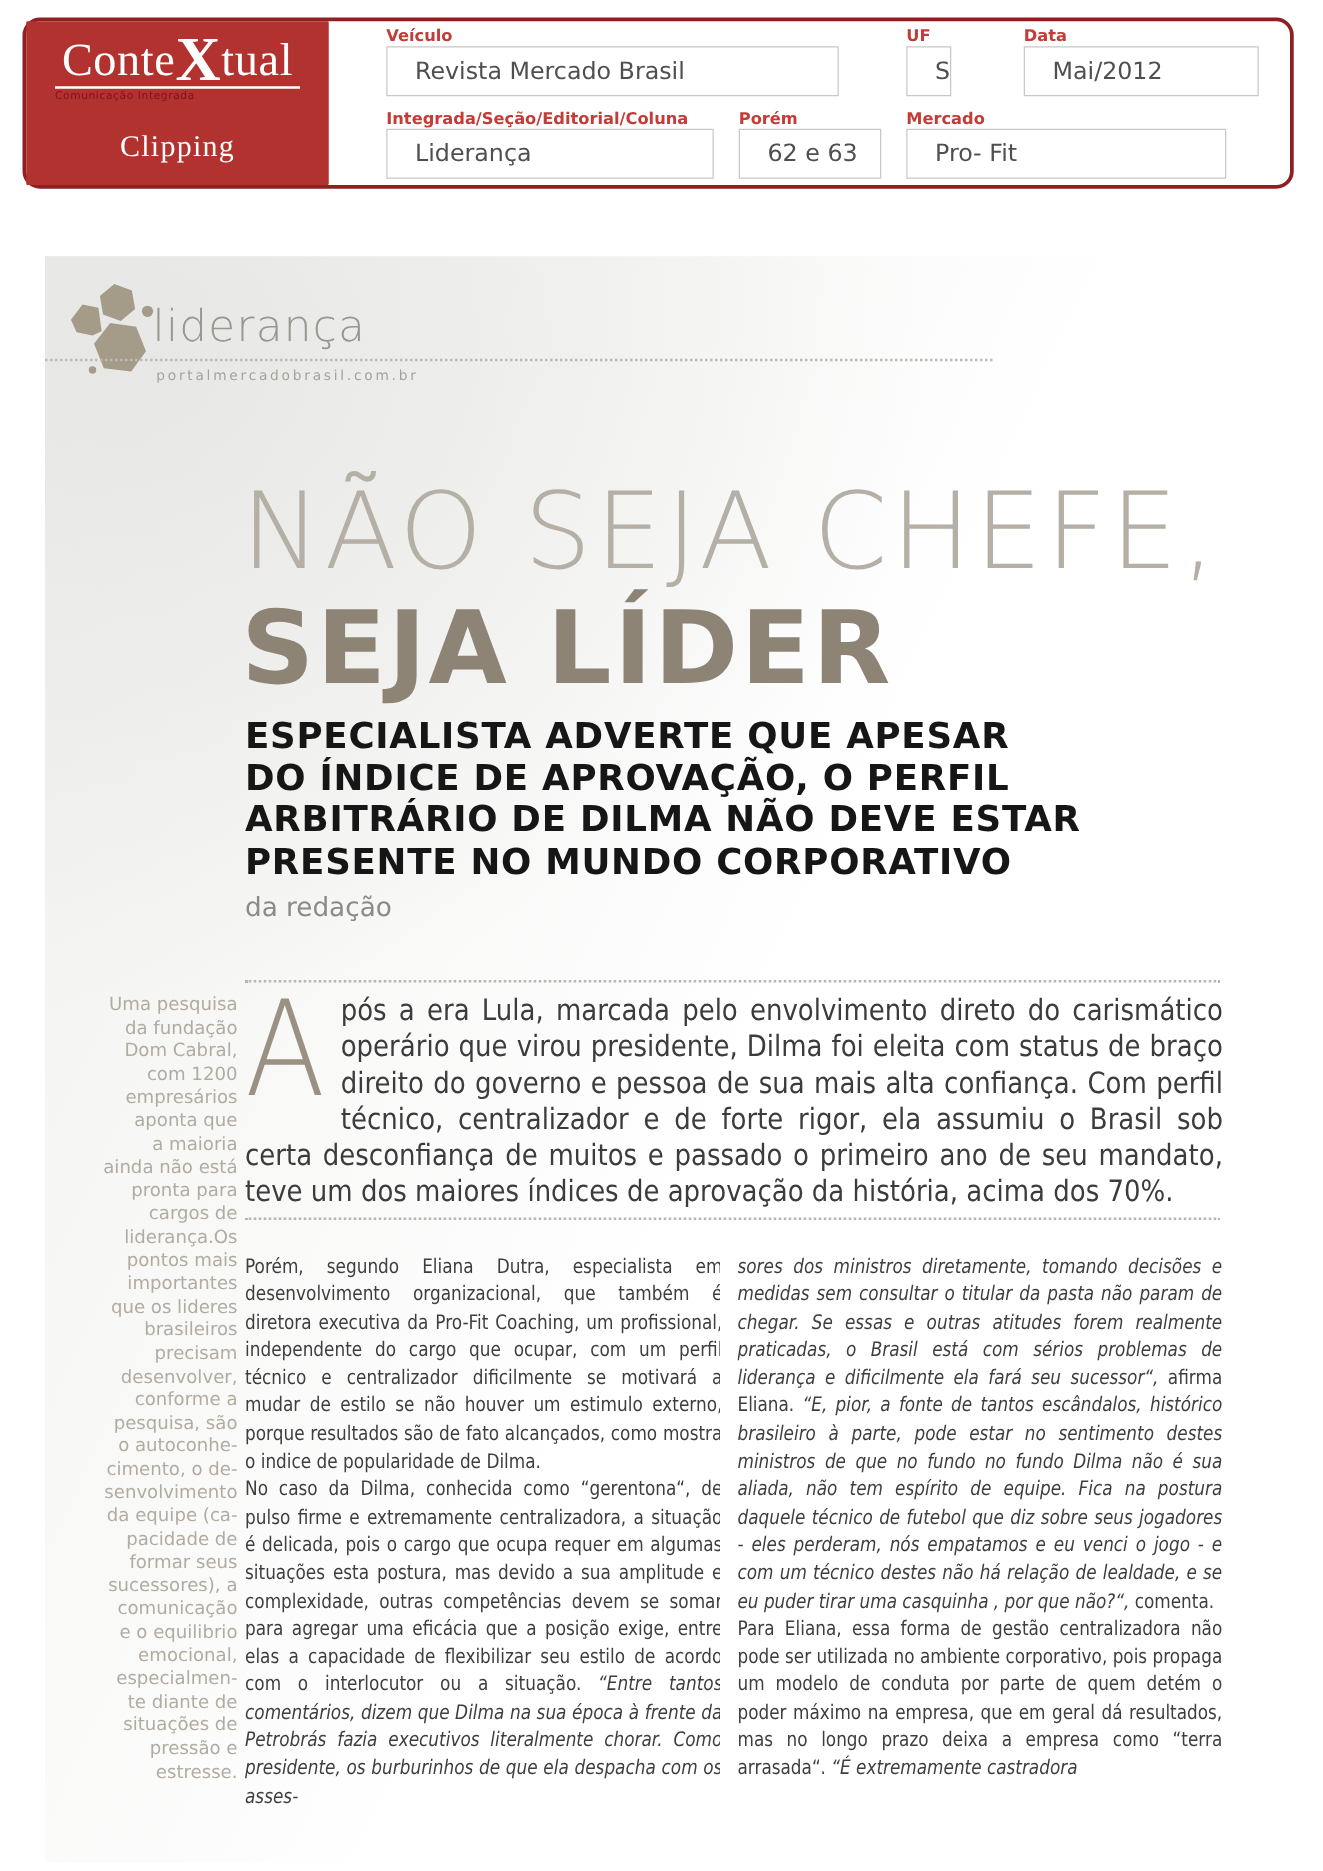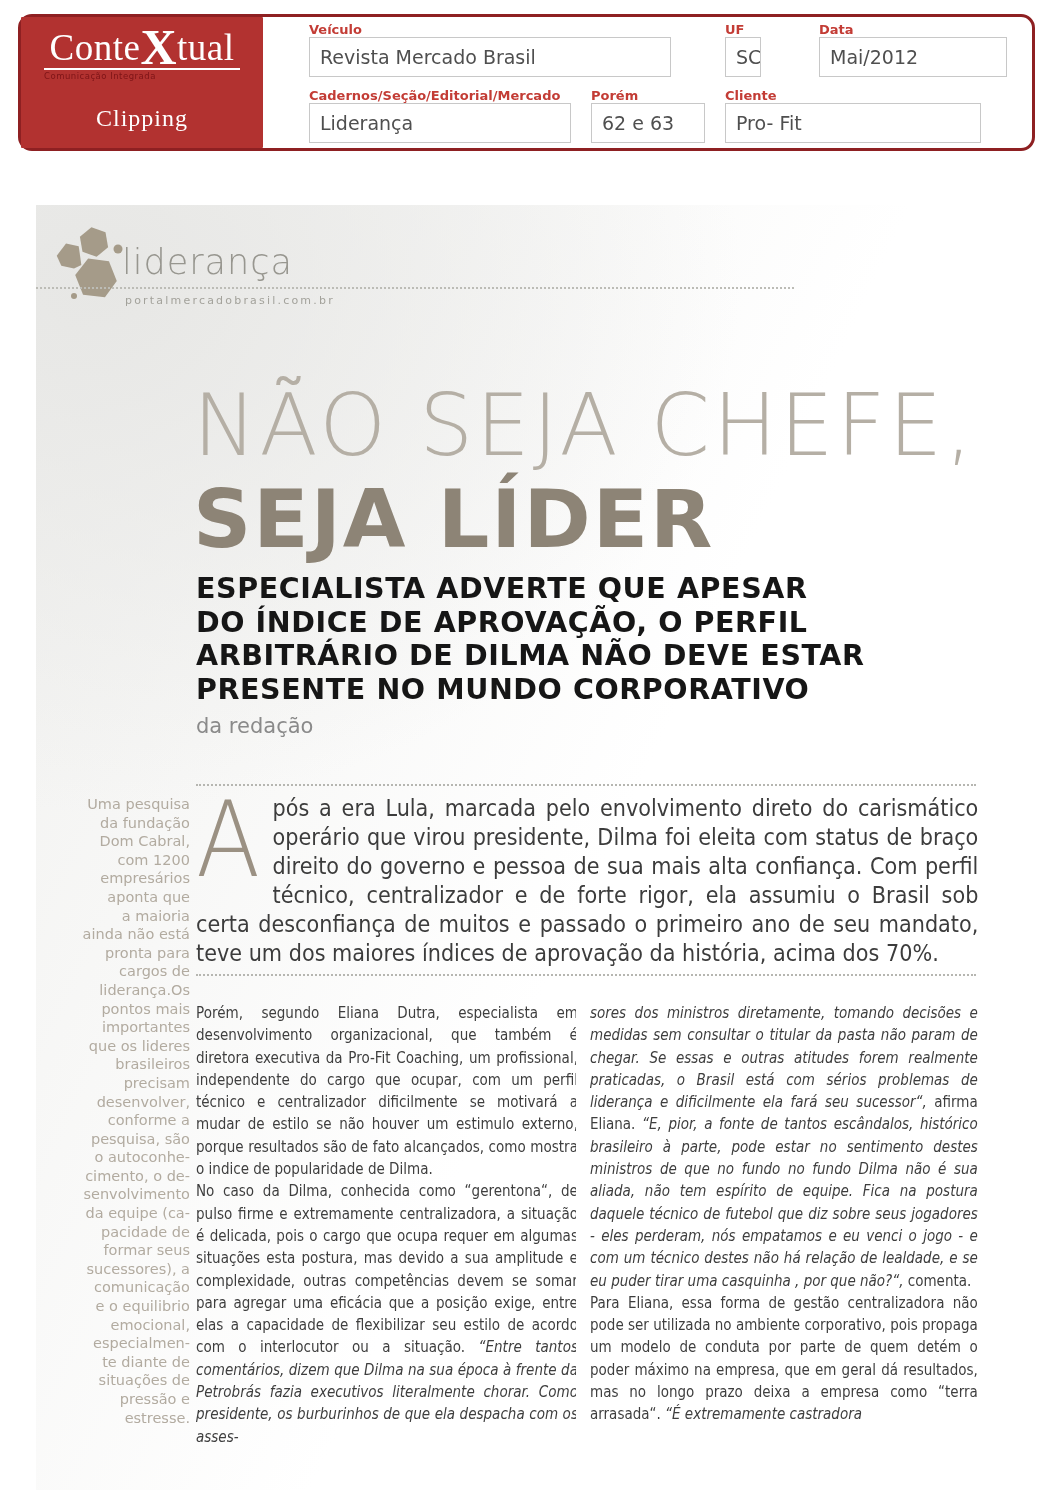--- a/index.html
+++ b/index.html
@@ -38,21 +38,21 @@
     font-size:8.5px; letter-spacing:0.5px; color:#7d1417; font-weight:normal;
   }
   .brand-caption {
     position:absolute; left:0; top:88px; width:100%; text-align:center;
     font-family:"Liberation Serif","DejaVu Serif",serif;
     font-size:24px; color:#ffffff; letter-spacing:1px;
   }
   .fld-label { position:absolute; font-size:13px; font-weight:bold; color:#c33c35; }
   .fld-box {
     position:absolute; height:40px; border:1px solid #c8c8c8; background:#fff;
-    font-size:19px; color:#4f4f4f; padding:8px 0 0 10px; white-space:nowrap; overflow:hidden;
+    font-size:19px; color:#4f4f4f; padding:8px 0 0 22px; white-space:nowrap; overflow:hidden;
   }
   .lb-veiculo { left:288px; top:5px; }   .bx-veiculo { left:288px; top:20px; width:362px; }
   .lb-uf      { left:704px; top:5px; }   .bx-uf      { left:704px; top:20px; width:36px;text-align:center; }
   .lb-data    { left:798px; top:5px; }   .bx-data    { left:798px; top:20px; width:188px; }
   .lb-secao   { left:288px; top:71px; }  .bx-secao   { left:288px; top:86px; width:262px; }
   .lb-pagina  { left:570px; top:71px; }  .bx-pagina  { left:570px; top:86px; width:114px; }
   .lb-cliente { left:704px; top:71px; }  .bx-cliente { left:704px; top:86px; width:256px; }
 
   
   .hex-logo { position:absolute; left:50px; top:226px; }
@@ -135,27 +135,27 @@
 
     <div class="fld-label lb-veiculo">Veículo</div>
     <div class="fld-box bx-veiculo">Revista Mercado Brasil</div>
 
     <div class="fld-label lb-uf">UF</div>
     <div class="fld-box bx-uf">SC</div>
 
     <div class="fld-label lb-data">Data</div>
     <div class="fld-box bx-data">Mai/2012</div>
 
-    <div class="fld-label lb-secao">Cadernos/Seção/Editorial/Mercado</div>
+    <div class="fld-label lb-secao">Integrada/Seção/Editorial/Coluna</div>
     <div class="fld-box bx-secao">Liderança</div>
 
     <div class="fld-label lb-pagina">Porém</div>
     <div class="fld-box bx-pagina">62 e 63</div>
 
-    <div class="fld-label lb-cliente">Cliente</div>
+    <div class="fld-label lb-cliente">Mercado</div>
     <div class="fld-box bx-cliente">Pro- Fit</div>
   </div>
 
   <svg class="hex-logo" width="82" height="84" viewBox="0 0 82 84">
     <g fill="#a59b89">
       <polygon points="1,0.5 0.5,0.87 -0.5,0.87 -1,0.2 -0.5,-0.87 0.5,-0.87" transform="translate(20,30) scale(13) rotate(12)"></polygon>
       <polygon points="1,0 0.5,0.87 -0.5,0.87 -1,0 -0.5,-0.87 0.5,-0.87" transform="translate(44,16) scale(15) rotate(20)"></polygon>
       <polygon points="1,0 0.55,0.85 -0.5,0.87 -1,0 -0.5,-0.87 0.5,-0.87" transform="translate(46,52) scale(21) rotate(8)"></polygon>
       <circle cx="68" cy="23" r="4.5"></circle>
       <circle cx="24" cy="70" r="3"></circle>

